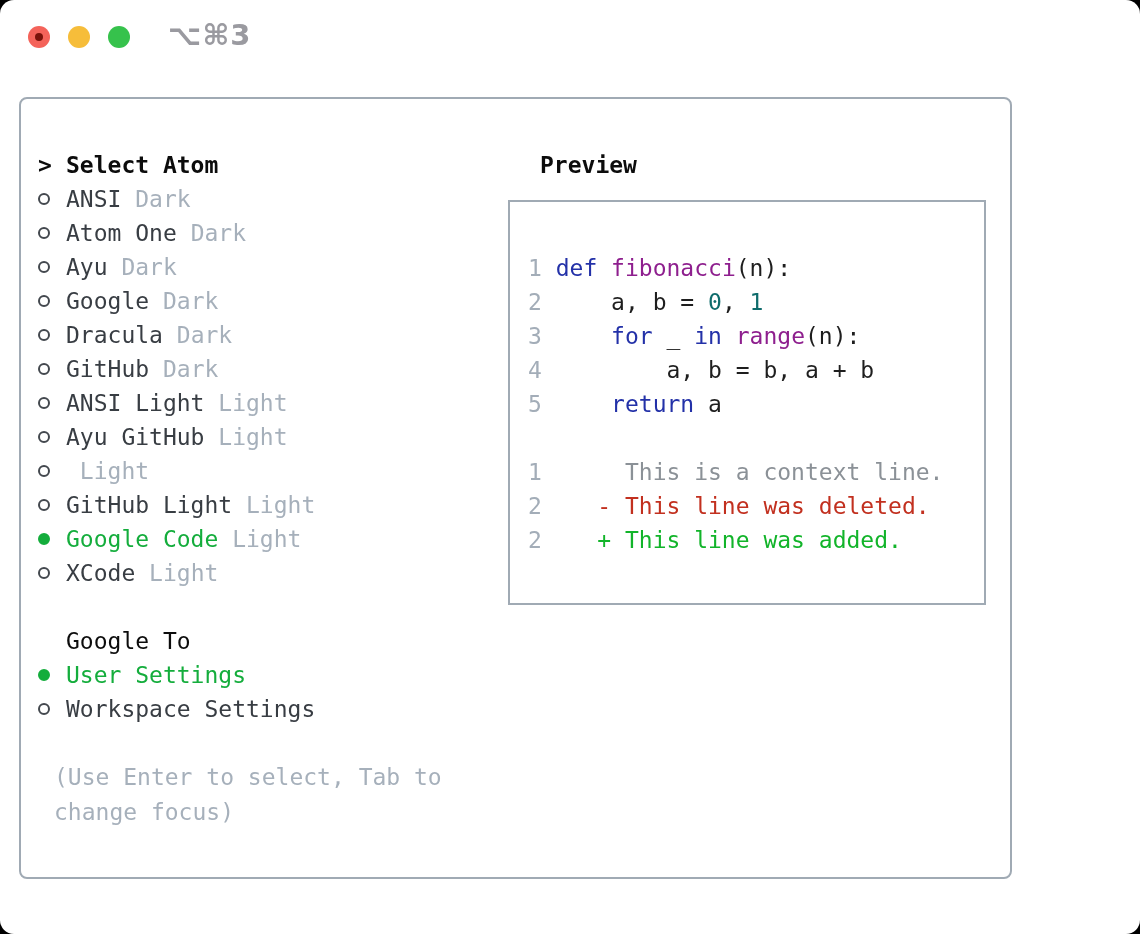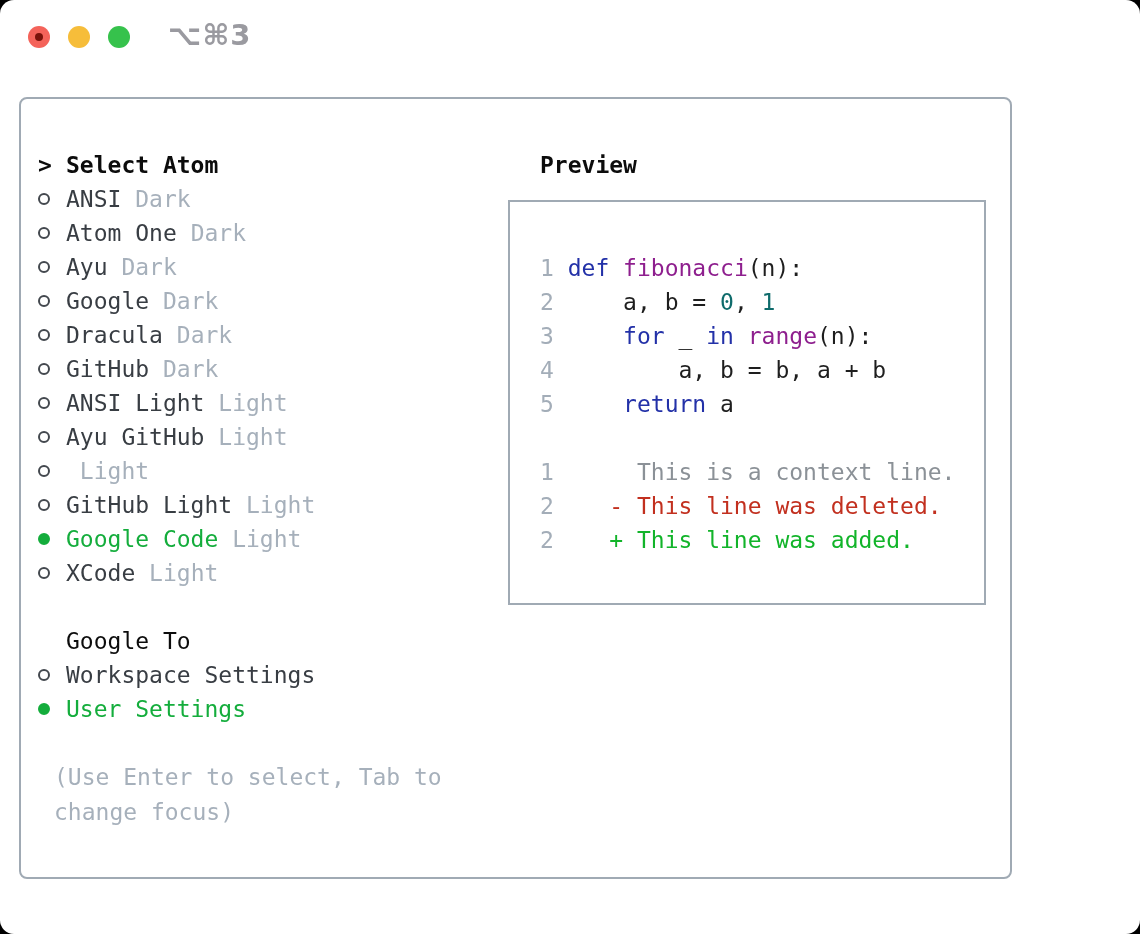--- a/index.html
+++ b/index.html
@@ -71,21 +71,20 @@
     position: absolute; left: 487px; top: 101px;
     width: 478px; height: 405px;
     border: 2px solid var(--border);
     background: #fff;
     overflow: hidden;
   }
   .code {
     padding: 49px 0 0 18px;
     font-size: 23px; line-height: 34px;
     white-space: pre;
-    margin-left: 12px;
   }
   .code-line { height: 34px; }
 </style>
 </head>
 <body>
 
 <div class="window">
 
   <div class="titlebar">
     <div class="lights">
@@ -120,22 +119,22 @@
         </div>
 
       <div class="spacer"></div>
 
       <div class="row">
         <span class="marker"></span>
         <span class="item-name" style="color:var(--ink)">Google To</span>
       </div>
 
       <div id="apply-list">
+          <div class="row"><span class="marker"><span class="circle sel"></span></span><span class="item-name sel">User Settings</span></div>
           <div class="row"><span class="marker"><span class="circle"></span></span><span class="item-name">Workspace Settings</span></div>
-          <div class="row"><span class="marker"><span class="circle sel"></span></span><span class="item-name sel">User Settings</span></div>
         </div>
 
       <div class="spacer"></div>
 
       <div class="hint">(Use Enter to select, Tab to change focus)</div>
     </div>
 
     <div class="preview-header">Preview</div>
 
     <div class="preview-box">

